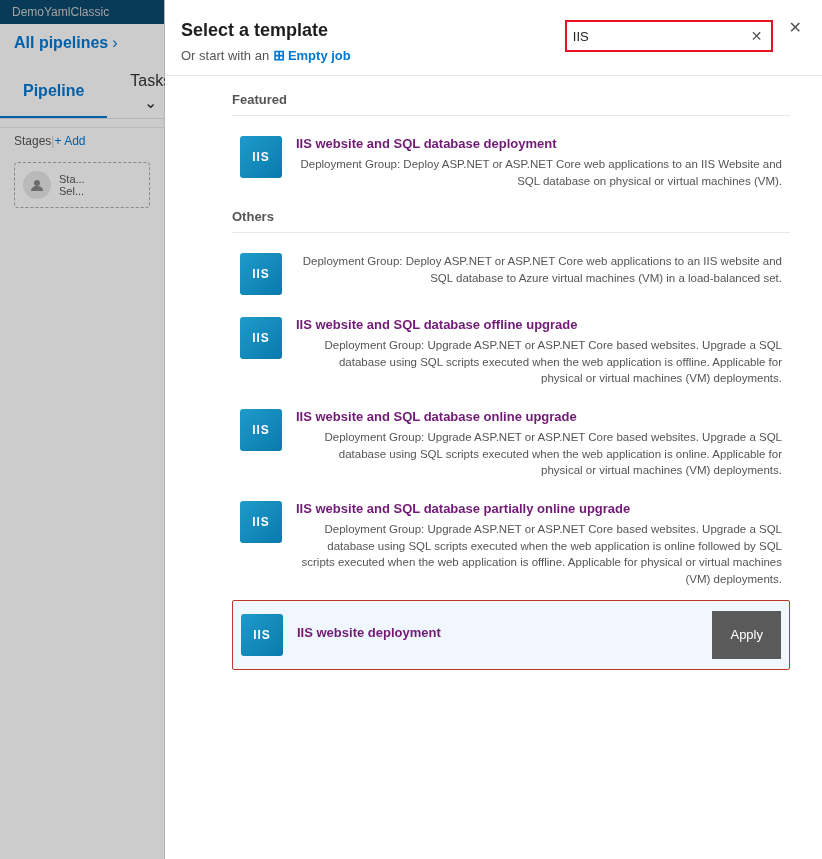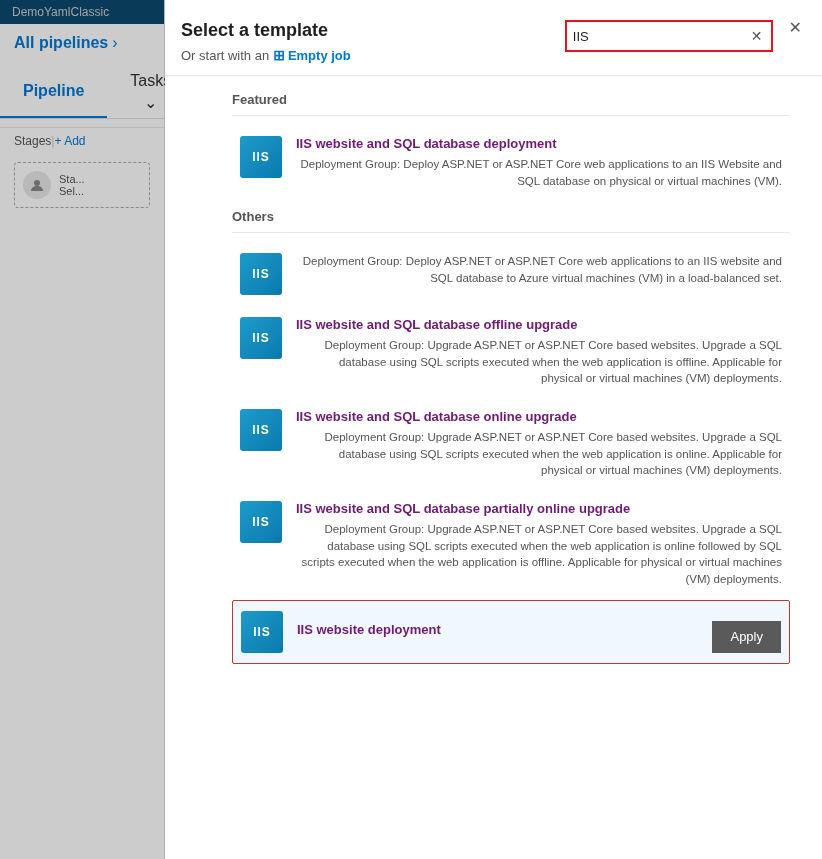--- a/index.html
+++ b/index.html
@@ -235,21 +235,21 @@
     }
 
     
     .apply-btn {
       background: #5a5a5a;
       color: #fff;
       border: none;
       padding: 6px 18px;
       font-size: 13px;
       cursor: pointer;
-      height: 32px;
+      height: 48px;
       align-self: flex-end;
       flex-shrink: 0;
       margin-left: 10px;
     }
 
     
     .close-btn {
       font-size: 16px;
       color: #555;
       cursor: pointer;

